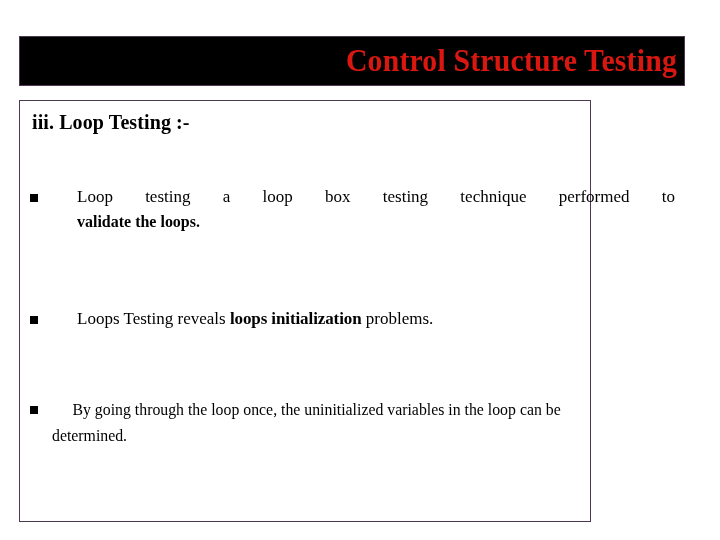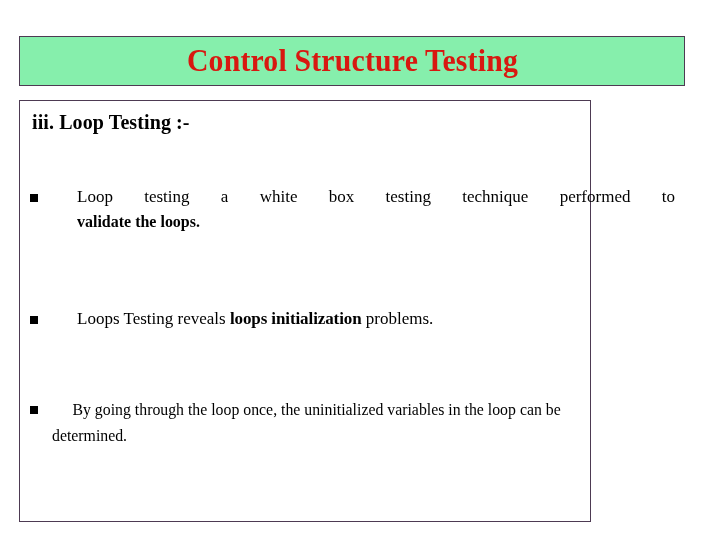--- a/index.html
+++ b/index.html
@@ -27,25 +27,25 @@
   }
 
   
   .title-box {
     position: absolute;
     left: 19px;
     top: 36px;
     width: 666px;
     height: 50px;
     border: 1.4px solid #4d3a52;
-    background: #86efac;
+    background: #000000;
     box-sizing: border-box;
     display: flex;
     align-items: center;
-    justify-content: center;
+    justify-content: flex-end;
   }
   .title-text {
     font-family: "Liberation Serif", "DejaVu Serif", serif;
     font-weight: bold;
     font-size: 31px;
     line-height: 1.05;
     color: #d81810;
     letter-spacing: 0.2px;
     white-space: nowrap;
     transform: scaleX(0.96);
@@ -170,21 +170,21 @@
     <div class="title-text">Control Structure Testing</div>
   </div>
 
   <div class="content-box">
 
     <div class="subhead">iii.  Loop Testing :-</div>
 
     <div class="bullet-row" id="bullet-1">
       <span class="bullet-mark"></span>
       <span class="bullet-body">
-        <span class="lead">Loop testing a white box testing technique performed to</span>
+        <span class="lead">Loop testing a loop box testing technique performed to</span>
           <span class="tail">validate the loops.</span>
       </span>
     </div>
 
     <div class="bullet-row" id="bullet-2">
       <span class="bullet-mark"></span>
       <span class="bullet-body"><span>Loops Testing reveals </span><b>loops initialization</b><span> problems.</span></span>
     </div>
 
     <div class="bullet-row" id="bullet-3">

